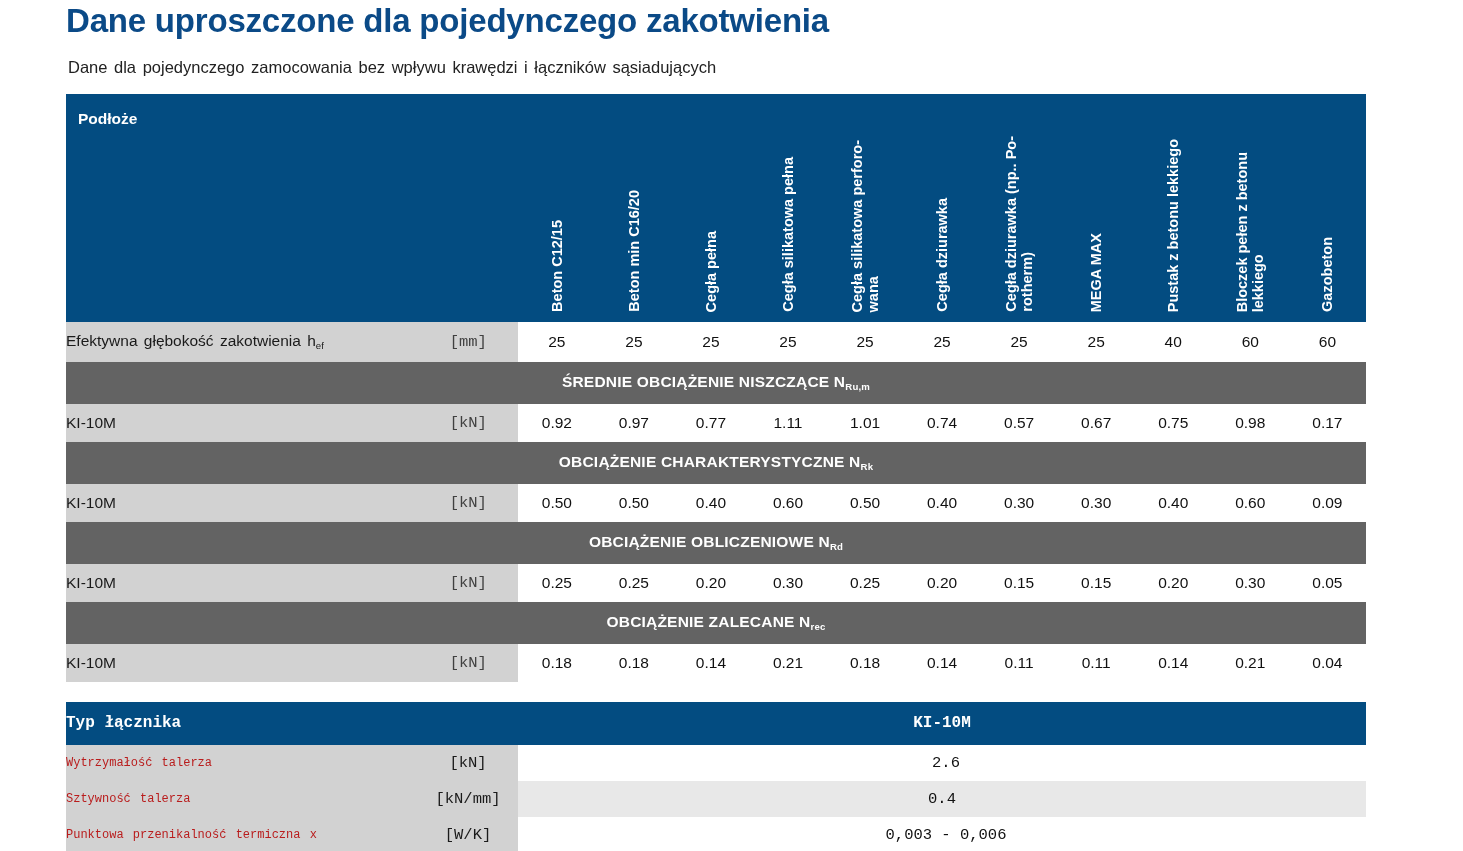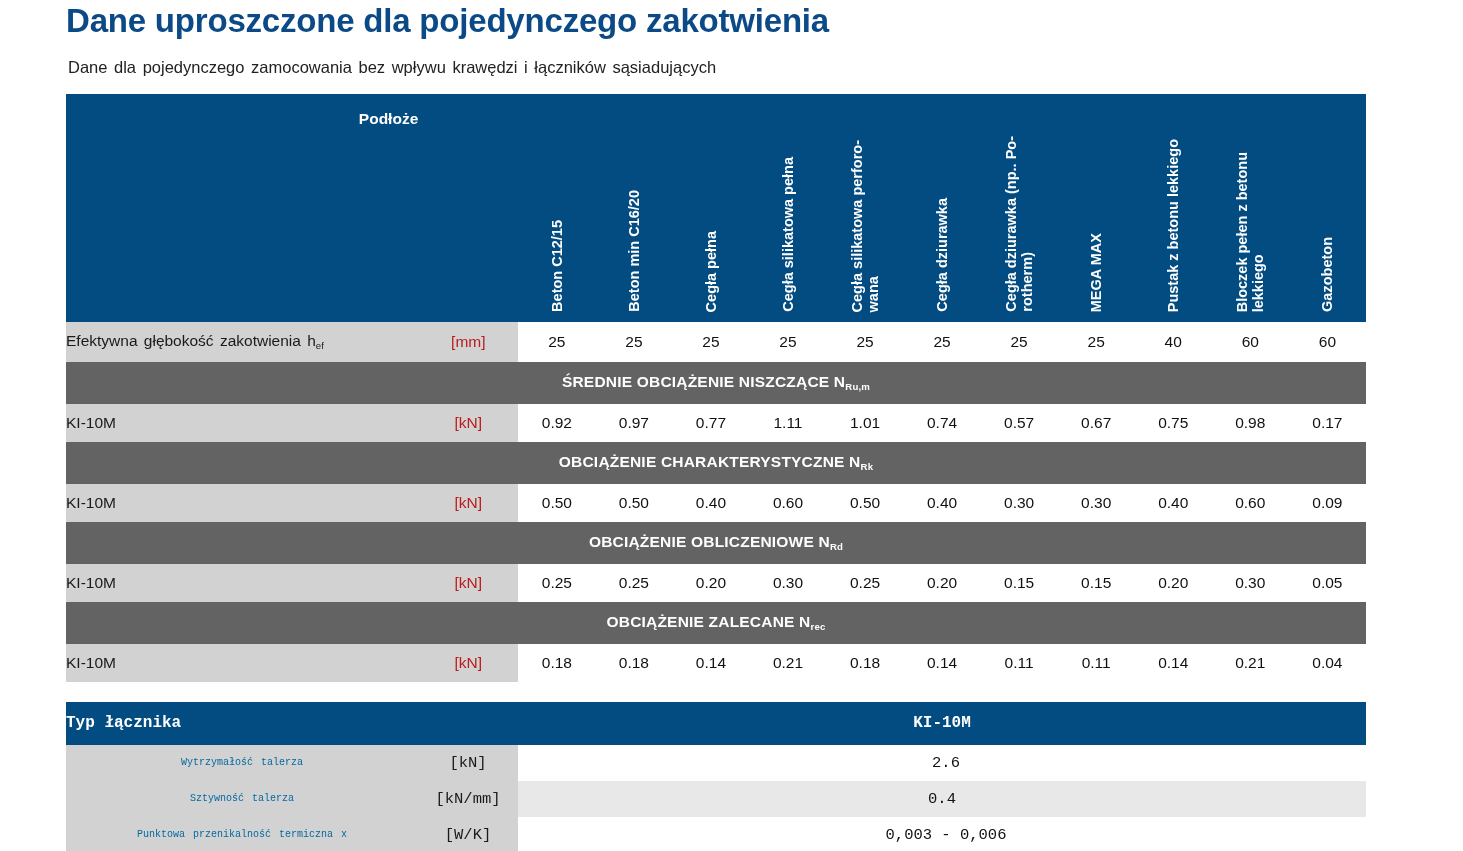--- a/index.html
+++ b/index.html
@@ -63,21 +63,21 @@
     height: 228px;
     vertical-align: top;
     border-right: 2px solid #ffffff;
   }
   .hdr-cell.last { border-right: 0; }
   .hdr-label {
     color: #ffffff;
     font-size: 15.5px;
     font-weight: bold;
     padding: 16px 0 0 12px;
-    text-align: right;
+    text-align: left;
   }
   .hdr-unit {
     background: #034c81;
     border-right: 2px solid #ffffff;
   }
   .vert-wrap {
     height: 228px;
     display: flex;
     align-items: flex-end;
     justify-content: center;
@@ -104,26 +104,27 @@
     height: 38px;
     line-height: 38px;
     text-align: left;
     word-spacing: 2px;
     white-space: nowrap;
     border-bottom: 2px solid #ffffff;
   }
   .row-unit {
     background: #d2d2d2;
     font-size: 15.5px;
-    color: #b91c1c;
+    color: #404040;
     height: 38px;
     line-height: 38px;
     text-align: center;
     border-left: 2px solid #ffffff;
     border-bottom: 2px solid #ffffff;
+    font-family: Liberation Mono, monospace;
   }
   .val-cell {
     background: #ffffff;
     font-size: 15.5px;
     color: #111111;
     height: 38px;
     line-height: 38px;
     text-align: center;
     border-left: 1px solid #d8d8d8;
     border-bottom: 2px solid #ffffff;
@@ -175,26 +176,26 @@
     color: #ffffff;
     font-size: 16px;
     font-weight: bold;
     height: 43px;
     line-height: 43px;
     text-align: center;
     border-bottom: 2px solid #ffffff;
   }
   .bt-label {
     background: #d2d2d2;
-    font-size: 10px;
-    color: #0369a1;
+    font-size: 12px;
+    color: #b91c1c;
     height: 36px;
     line-height: 36px;
     padding-left: 12px;
-    text-align: center;
+    text-align: left;
     word-spacing: 2px;
     white-space: nowrap;
     border-bottom: 2px solid #ffffff;
   }
   .bt-unit {
     background: #d2d2d2;
     font-size: 15.5px;
     color: #1a1a1a;
     height: 36px;
     line-height: 36px;

